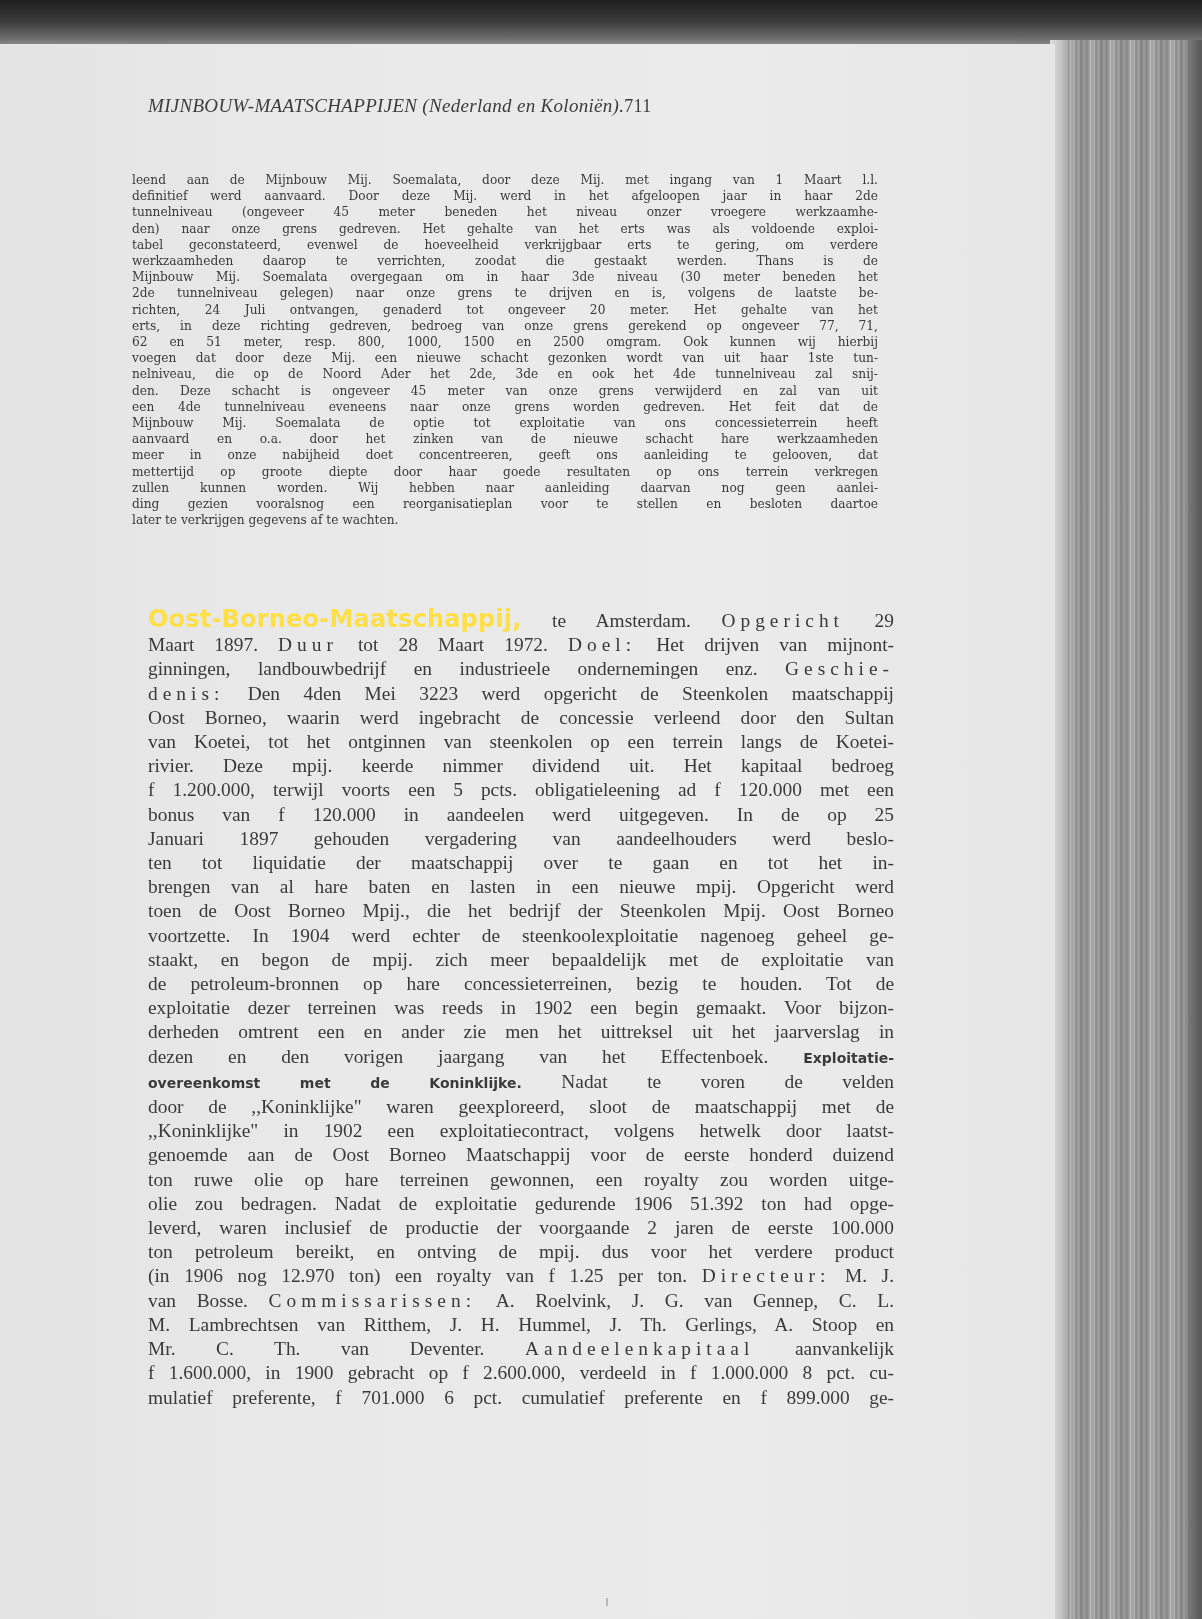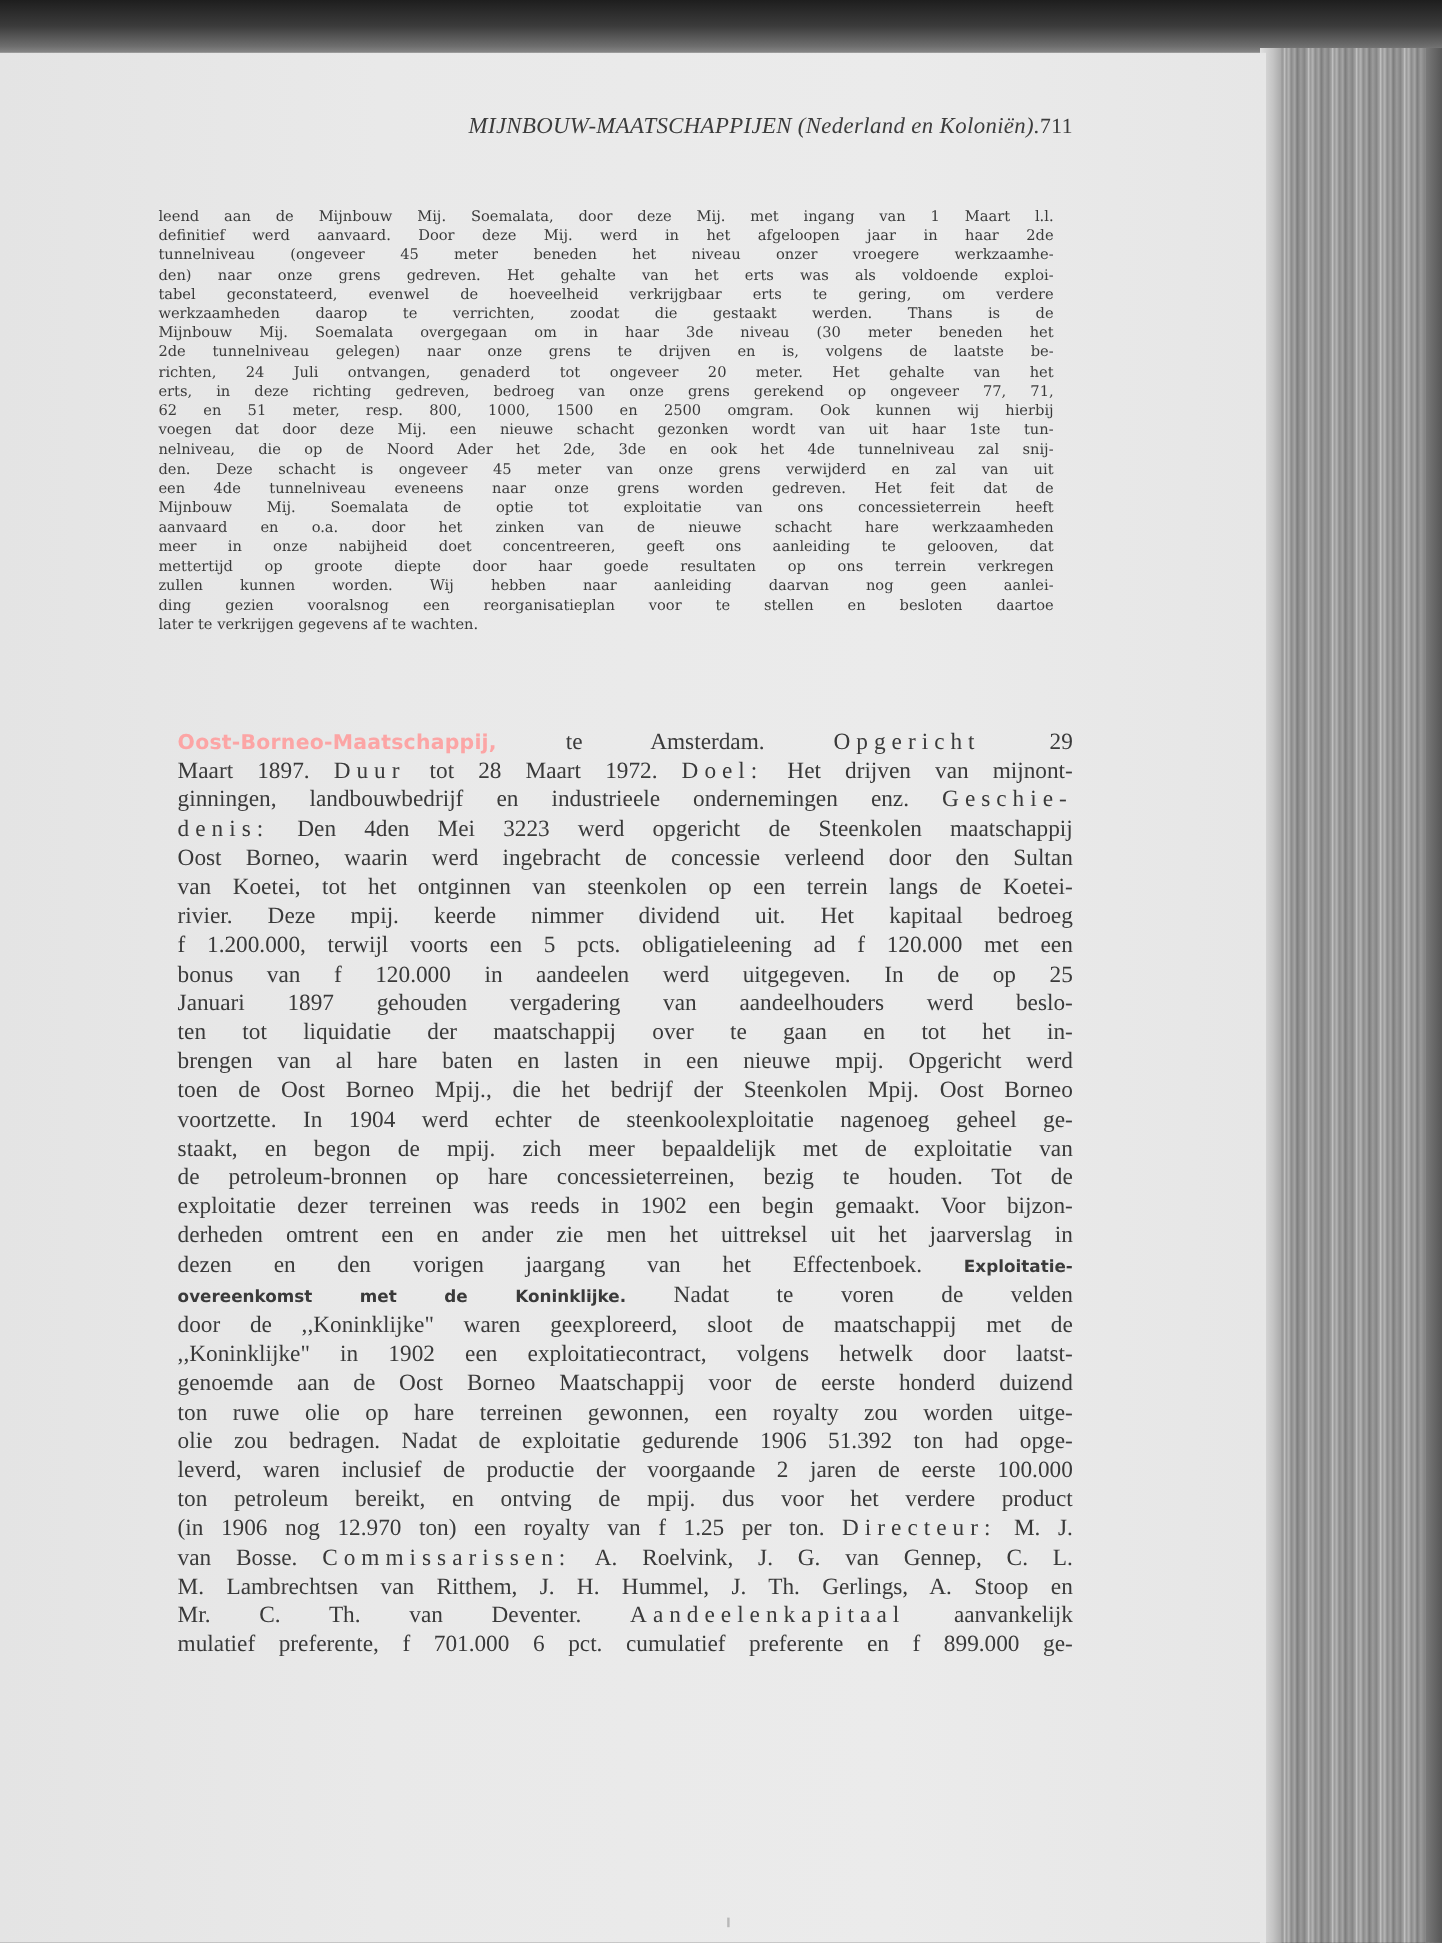--- a/index.html
+++ b/index.html
@@ -25,40 +25,40 @@
   .page-edges::before {
     content: ""; position: absolute; left: 0; top: 0; width: 18px; height: 100%;
     background: linear-gradient(90deg, #e0e0e0, #c4c4c4 60%, #a8a8a8);
   }
   .page-edges::after {
     content: ""; position: absolute; right: 0; top: 0; width: 14px; height: 100%;
     background: linear-gradient(90deg, #7a7a7a, #565656);
   }
   .header {
     position: absolute; left: 148px; top: 95px; width: 746px;
-    display: flex; justify-content: flex-end; align-items: baseline;
+    display: flex; justify-content: flex-start; align-items: baseline;
     font-style: italic; font-size: 19px; color: #3c3c3c; letter-spacing: 0.3px;
   }
   .header .pgno { font-style: normal; font-size: 18px; }
   .small {
     position: absolute; left: 132px; top: 172px; width: 746px;
     font-family: "DejaVu Serif", serif; font-size: 12.2px; line-height: 16.2px;
     color: #3a3a3a; text-align: justify; text-align-last: left;
   }
   .small .ln, .main .ln {
     display: block; white-space: nowrap; text-align: justify; text-align-last: justify;
   }
   .small .ln.last, .main .ln.last { text-align-last: left; }
   .main {
     position: absolute; left: 148px; top: 607px; width: 746px;
     font-size: 19.4px; line-height: 24.2px; color: #3a3a3a;
   }
   .co-name {
     font-family: "DejaVu Sans", "Liberation Sans", sans-serif; font-weight: bold;
-    font-size: 17px; color: #fca5a5; letter-spacing: 0.2px;
+    font-size: 24px; color: #fde047; letter-spacing: 0.2px;
   }
   .sp { letter-spacing: 5px; }
   .bold-sans {
     font-family: "DejaVu Sans", "Liberation Sans", sans-serif; font-weight: bold; font-size: 14px;
   }
   .mark {
     position: absolute; left: 606px; top: 1598px; width: 2px; height: 8px; background: #b8b8b8;
   }
 </style>
 </head>
@@ -124,16 +124,17 @@
   <span class="ln">,,Koninklijke" in 1902 een exploitatiecontract, volgens hetwelk door laatst-</span>
   <span class="ln">genoemde aan de Oost Borneo Maatschappij voor de eerste honderd duizend</span>
   <span class="ln">ton ruwe olie op hare terreinen gewonnen, een royalty zou worden uitge-</span>
   <span class="ln">olie zou bedragen. Nadat de exploitatie gedurende 1906 51.392 ton had opge-</span>
   <span class="ln">leverd, waren inclusief de productie der voorgaande 2 jaren de eerste 100.000</span>
   <span class="ln">ton petroleum bereikt, en ontving de mpij. dus voor het verdere product</span>
   <span class="ln"><span>(in 1906 nog 12.970 ton) een royalty van f 1.25 per ton. </span><span class="sp">Directeur:</span><span> M. J.</span></span>
   <span class="ln"><span>van Bosse. </span><span class="sp">Commissarissen:</span><span> A. Roelvink, J. G. van Gennep, C. L.</span></span>
   <span class="ln">M. Lambrechtsen van Ritthem, J. H. Hummel, J. Th. Gerlings, A. Stoop en</span>
   <span class="ln"><span>Mr. C. Th. van Deventer. </span><span class="sp">Aandeelenkapitaal</span><span> aanvankelijk</span></span>
+  <span class="ln">f 1.600.000, in 1900 gebracht op f 2.600.000, verdeeld in f 1.000.000 8 pct. cu-</span>
   <span class="ln">mulatief preferente, f 701.000 6 pct. cumulatief preferente en f 899.000 ge-</span>
 </div>
 
 <div class="mark"></div>
 
 </body></html>

